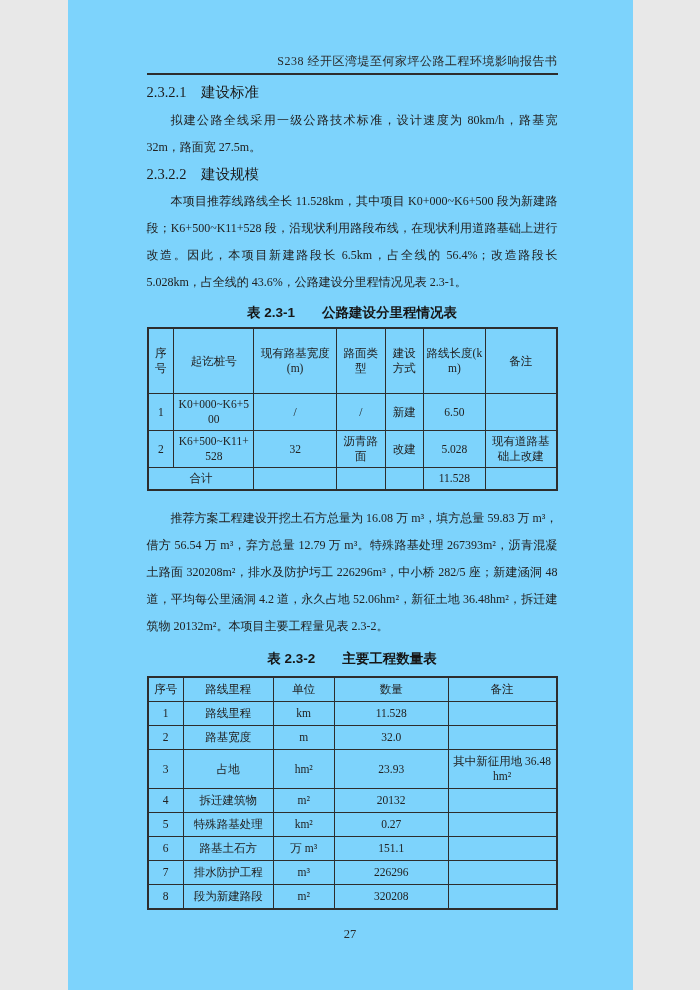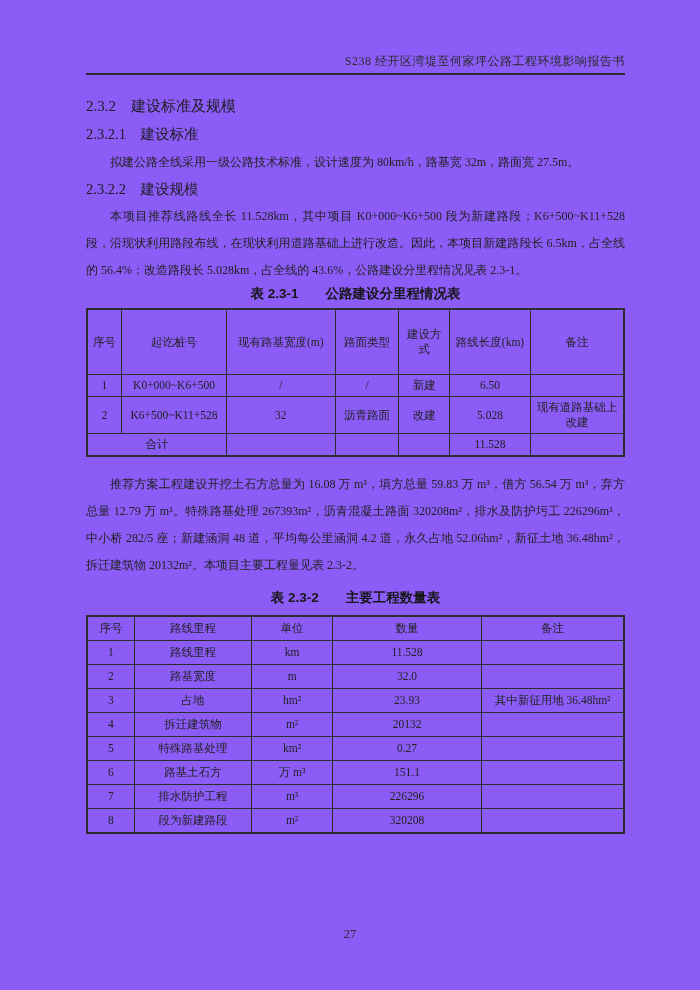--- a/index.html
+++ b/index.html
@@ -1,26 +1,25 @@
 <!DOCTYPE html>
 <html><head>
 <meta charset="utf-8">
 <style>
   html,body { margin:0; padding:0; background:#e8e8e8; }
   .page {
     position: relative;
-    width: 700px;
+    width: 565px;
     height: 990px;
     margin: 0 auto;
-    background: #8b5cf6;
+    background: #7dd3fc;
     color: #1f1f1f;
     font-family: "Liberation Serif", "DejaVu Serif", serif;
     overflow: hidden;
     box-sizing: border-box;
-    padding-left: 7px;
   }
   .content { padding: 0 75px 0 79px; }
 
   .running-header {
     padding-top: 54px;
     padding-bottom: 5px;
     text-align: right;
     font-size: 12px;
     line-height: 14px;
     letter-spacing: 0.5px;
@@ -43,21 +42,21 @@
     font-size: 12px;
     line-height: 27px;
     text-align: justify;
     text-indent: 2em;
     color: #222;
   }
   .para.p2 { margin-top: 4px; }
   .para.p3 { margin-top: 14px; }
 
   .tbl-caption {
-    margin-top: 0;
+    margin-top: 7px;
     text-align: center;
     font-family: "Liberation Sans", "DejaVu Sans", sans-serif;
     font-weight: bold;
     font-size: 13.5px;
     line-height: 19px;
     color: #161616;
   }
   .tbl-caption.c2 { margin-top: 9px; }
 
   table {
@@ -93,21 +92,20 @@
   }
 </style>
 </head>
 <body>
 
 <div class="page">
   <div class="content">
 
     <div class="running-header">S238 经开区湾堤至何家坪公路工程环境影响报告书</div>
 
-    <h1 class="h1">2.3.2　建设标准及规模</h1>
     <h2 class="h2">2.3.2.1　建设标准</h2>
 
     <p class="para p1">拟建公路全线采用一级公路技术标准，设计速度为 80km/h，路基宽 32m，路面宽 27.5m。</p>
 
     <h2 class="h2 h2b">2.3.2.2　建设规模</h2>
 
     <p class="para p2">本项目推荐线路线全长 11.528km，其中项目 K0+000~K6+500 段为新建路段；K6+500~K11+528 段，沿现状利用路段布线，在现状利用道路基础上进行改造。因此，本项目新建路段长 6.5km，占全线的 56.4%；改造路段长 5.028km，占全线的 43.6%，公路建设分里程情况见表 2.3-1。</p>
 
     <div class="tbl-caption">表 2.3-1　　公路建设分里程情况表</div>
 

